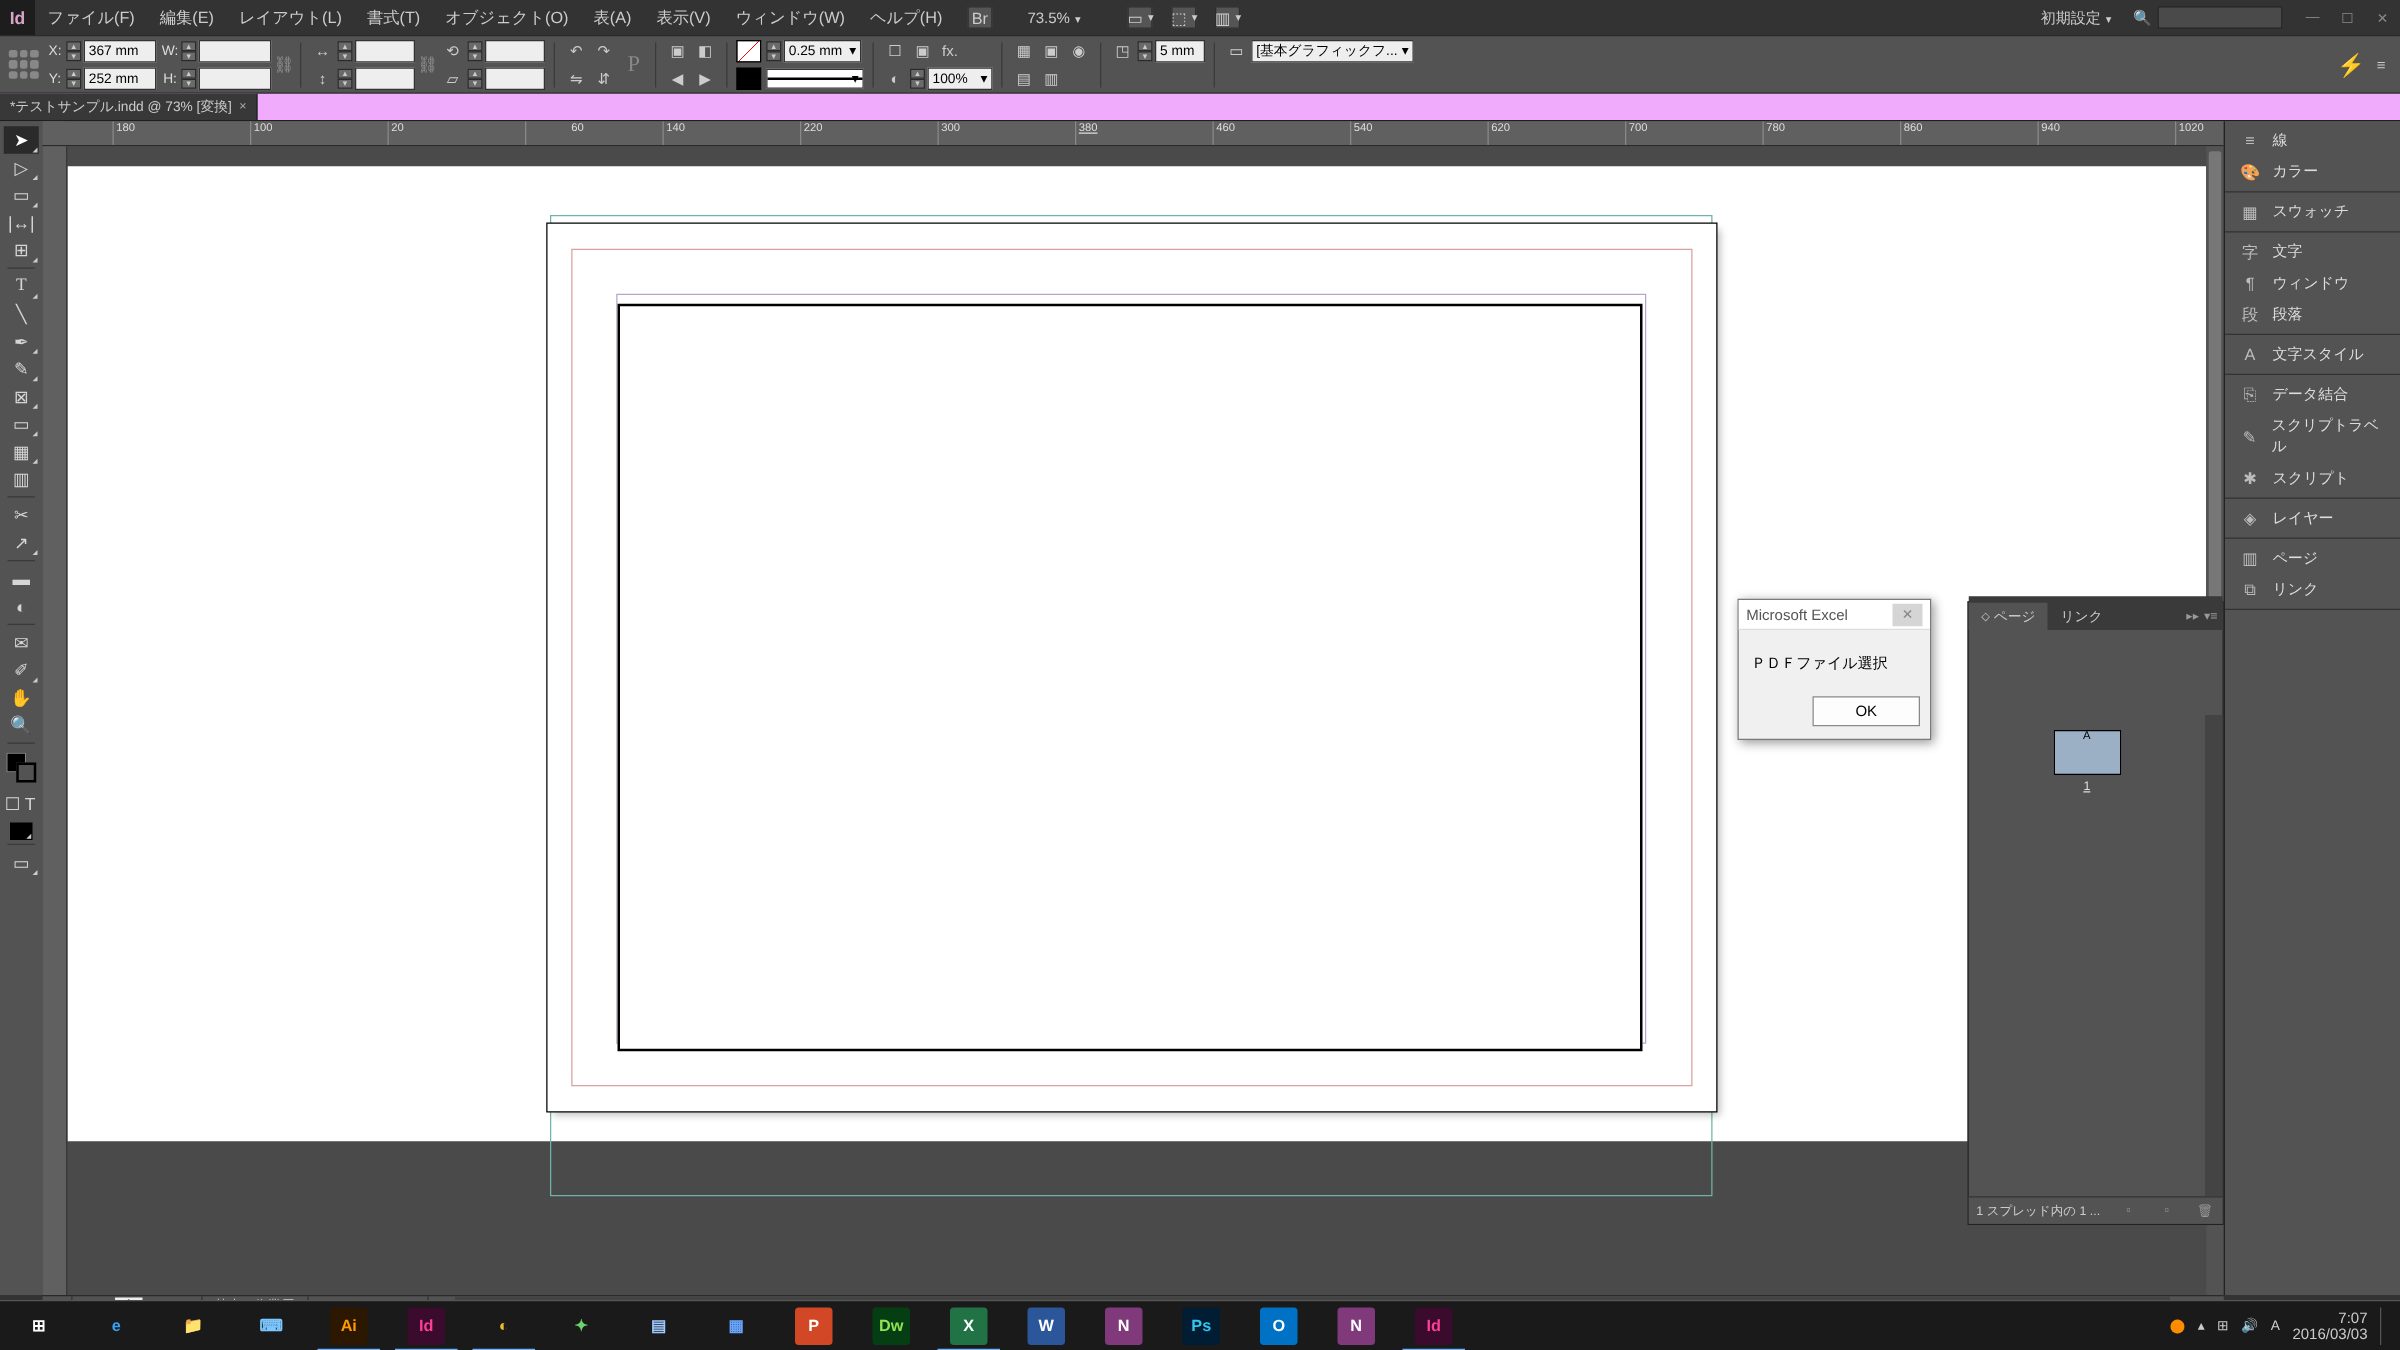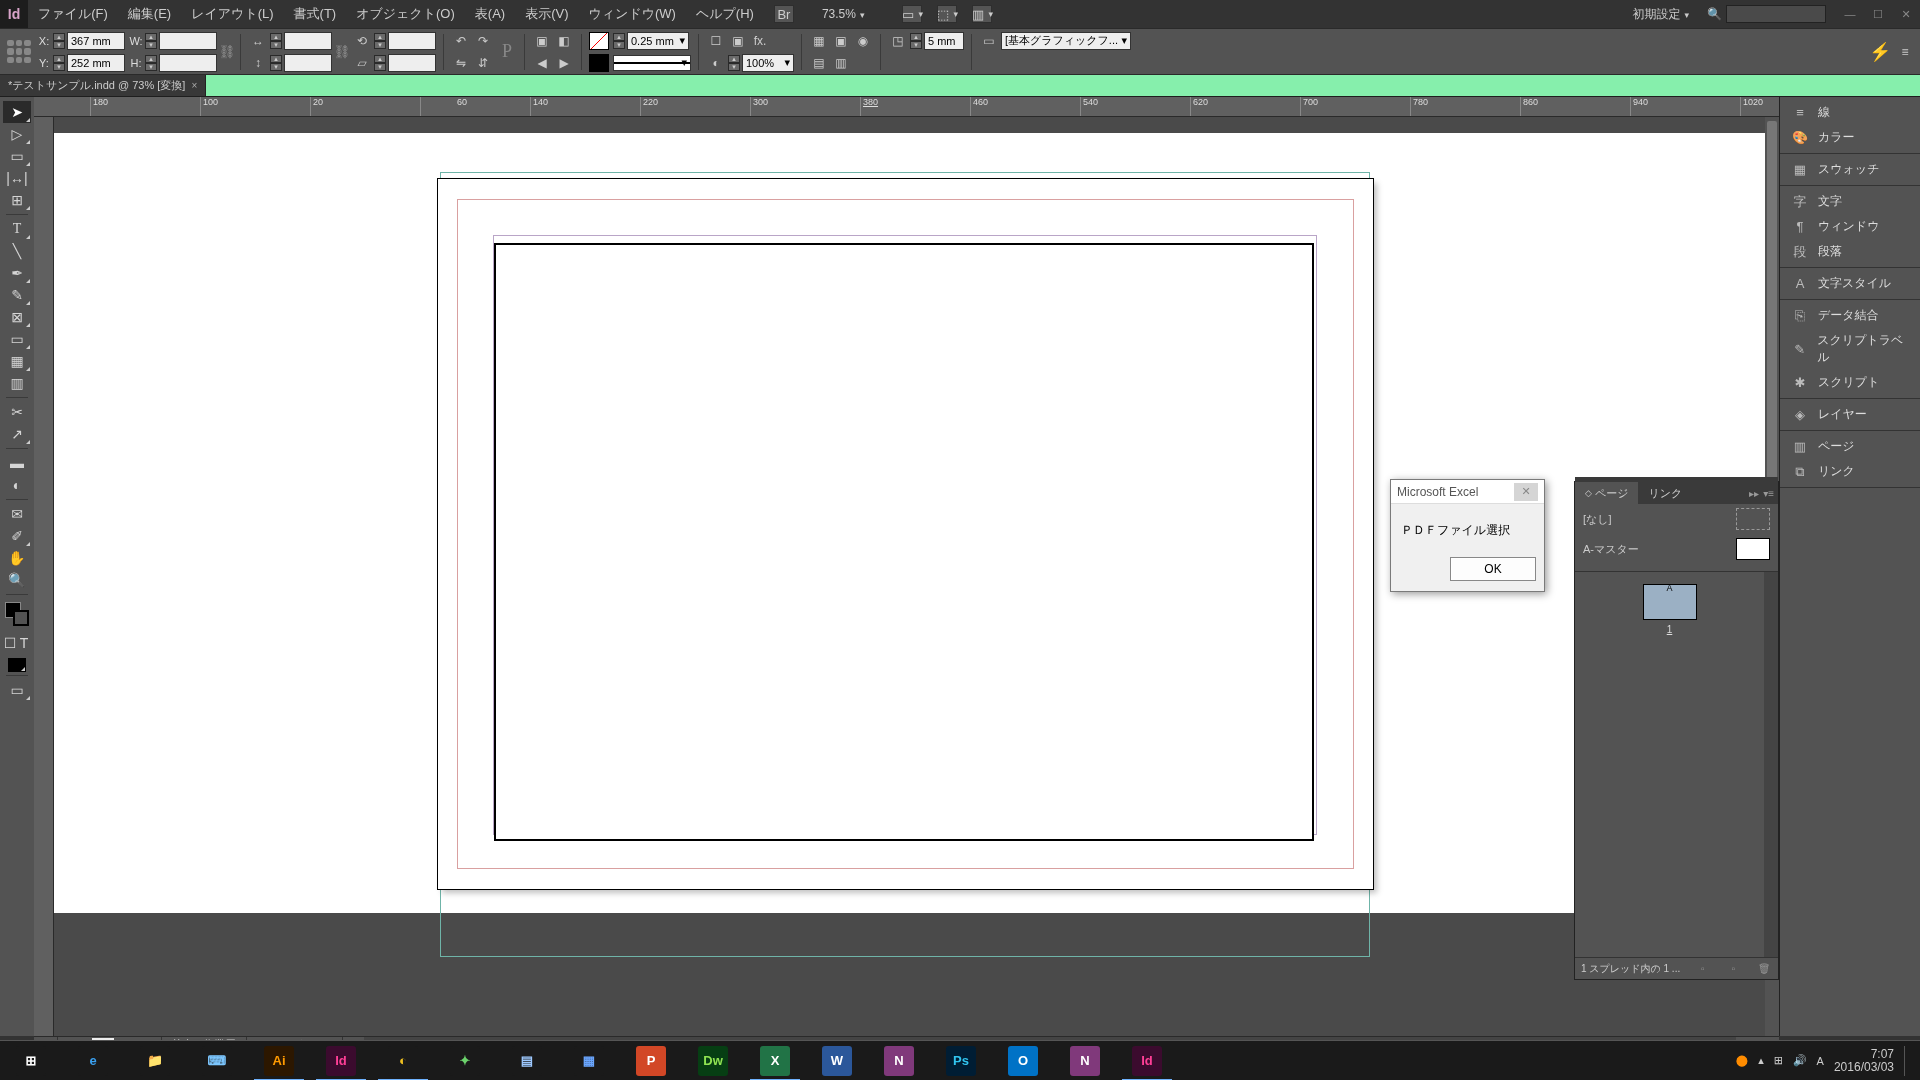--- a/index.html
+++ b/index.html
@@ -27,21 +27,21 @@
 .controlbar .cicon { width: 20px; height: 18px; background: #535353; display: inline-flex; align-items: center; justify-content: center; color: #ccc; border: 1px solid transparent; font-size: 12px; }
 .controlbar .divider { width: 1px; height: 36px; background: #3a3a3a; margin: 0 3px; }
 .controlbar .ref-grid { width: 28px; height: 28px; display: grid; grid-template-columns: repeat(3, 1fr); grid-template-rows: repeat(3, 1fr); gap: 2px; padding: 2px; }
 .controlbar .ref-grid span { background: #888; border-radius: 2px; }
 .controlbar .dropdown { background: #eeeeee; color: #000; border: 1px solid #333; height: 18px; font-size: 11px; padding: 0 3px; display: flex; align-items: center; justify-content: space-between; }
 .controlbar .spinner { display: flex; flex-direction: column; width: 12px; }
 .controlbar .spinner span { height: 8px; background: #6a6a6a; border: 1px solid #2a2a2a; font-size: 7px; display: flex; align-items: center; justify-content: center; }
 .controlbar .chain-icon { width: 12px; height: 34px; display: flex; align-items: center; justify-content: center; color: #999; font-size: 13px; }
 
 
-.doctabs { height: 22px; background: #86efac; border-bottom: 1px solid #1e1e1e; display: flex; align-items: stretch; font-size: 12px; }
+.doctabs { height: 22px; background: #f0abfc; border-bottom: 1px solid #1e1e1e; display: flex; align-items: stretch; font-size: 12px; }
 .doctab { background: #383838; color: #ccc; padding: 0 8px; display: flex; align-items: center; gap: 6px; border-right: 1px solid #222; font-size: 11px; }
 .doctab .close { font-size: 10px; color: #aaa; }
 
 
 .workarea { position: absolute; top: 97px; left: 34px; right: 141px; bottom: 44px; background: #4a4a4a; }
 .ruler-h { height: 20px; background: #606060; border-bottom: 1px solid #2a2a2a; position: relative; overflow: hidden; color: #ddd; font-size: 9px; }
 .ruler-h .tick { position: absolute; top: 0; height: 100%; border-left: 1px solid #888; padding-left: 2px; line-height: 10px; margin-left: 36px; }
 .ruler-v { width: 20px; background: #606060; border-right: 1px solid #2a2a2a; position: absolute; top: 20px; bottom: 0; left: 0; overflow: hidden; }
 .ruler-corner { width: 20px; height: 20px; background: #606060; border-right: 1px solid #2a2a2a; border-bottom: 1px solid #2a2a2a; position: absolute; top: 0; left: 0; }
 .canvas-vp { position: absolute; top: 20px; left: 20px; right: 14px; bottom: 0; background: #4a4a4a; overflow: hidden; }
@@ -503,30 +503,20 @@
     <div class="pp-tab active">
         <span style="font-size:9px;margin-right:3px">◇</span>
         <span>ページ</span>
       </div>
     <div class="pp-tab">リンク</div>
     <div class="pp-tab-icons">
         <span>▸▸</span>
         <span>▾≡</span>
       </div>
   </div>
-  <div class="pp-masters">
-    <div class="pp-master-row">
-      <span>[なし]</span>
-      <div class="pp-master-thumb" style="background:#535353;border:1px dashed #999"></div>
-    </div>
-    <div class="pp-master-row">
-      <span>A-マスター</span>
-      <div class="pp-master-thumb"></div>
-    </div>
-  </div>
   <div class="pp-body">
     <div>
       <div class="page-thumb">
           <span class="plabel">A</span>
         </div>
       <div class="page-num">1</div>
     </div>
   </div>
   <div class="pp-scroll"></div>
   <div class="pp-status">

